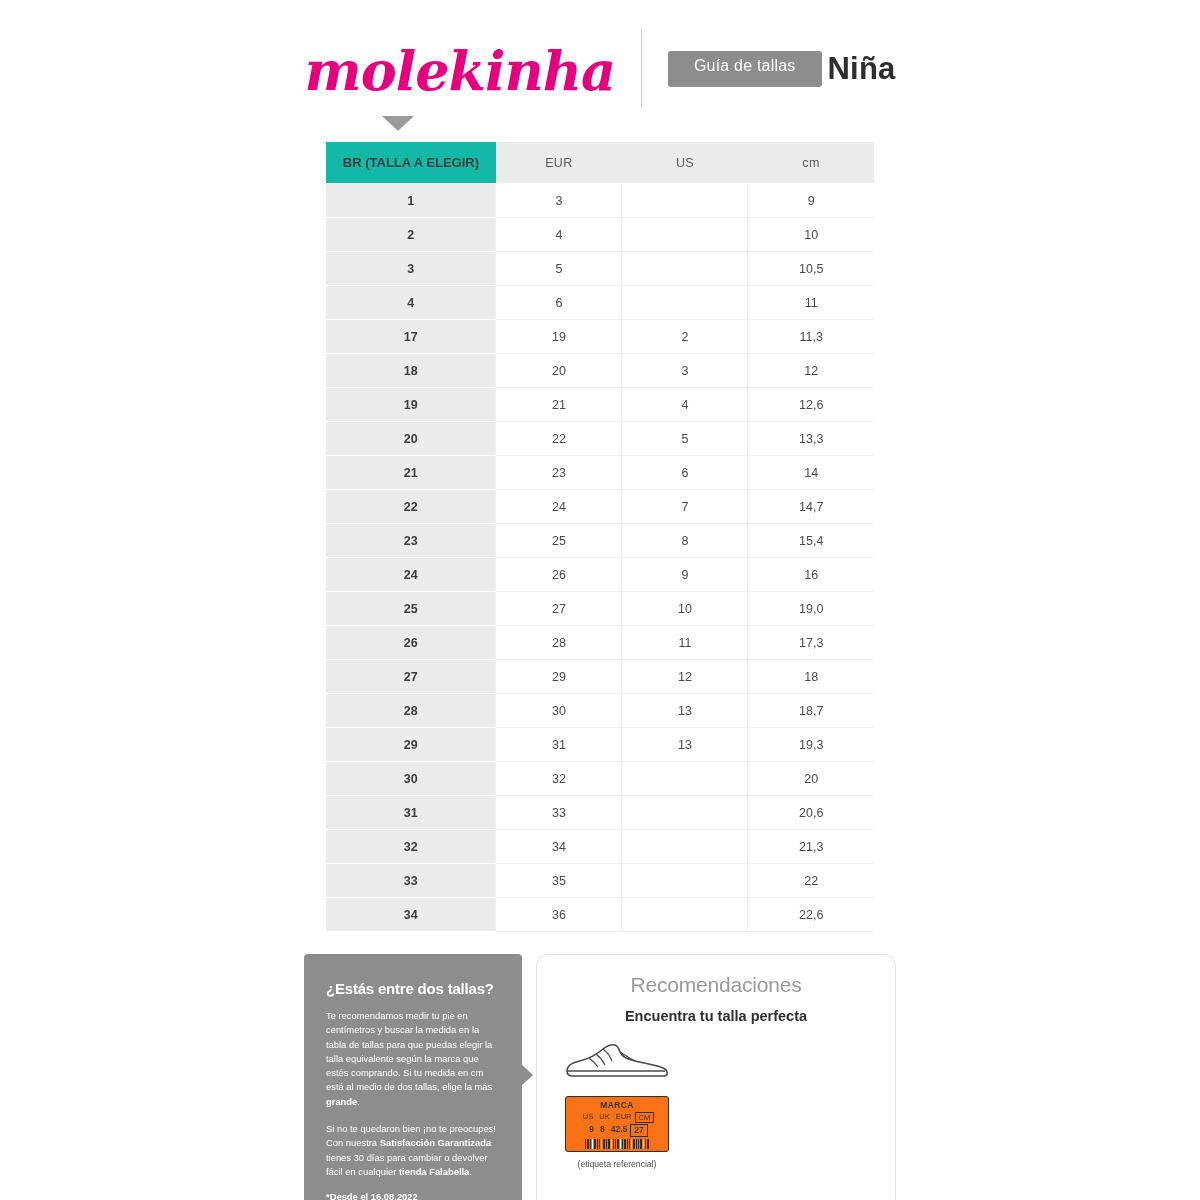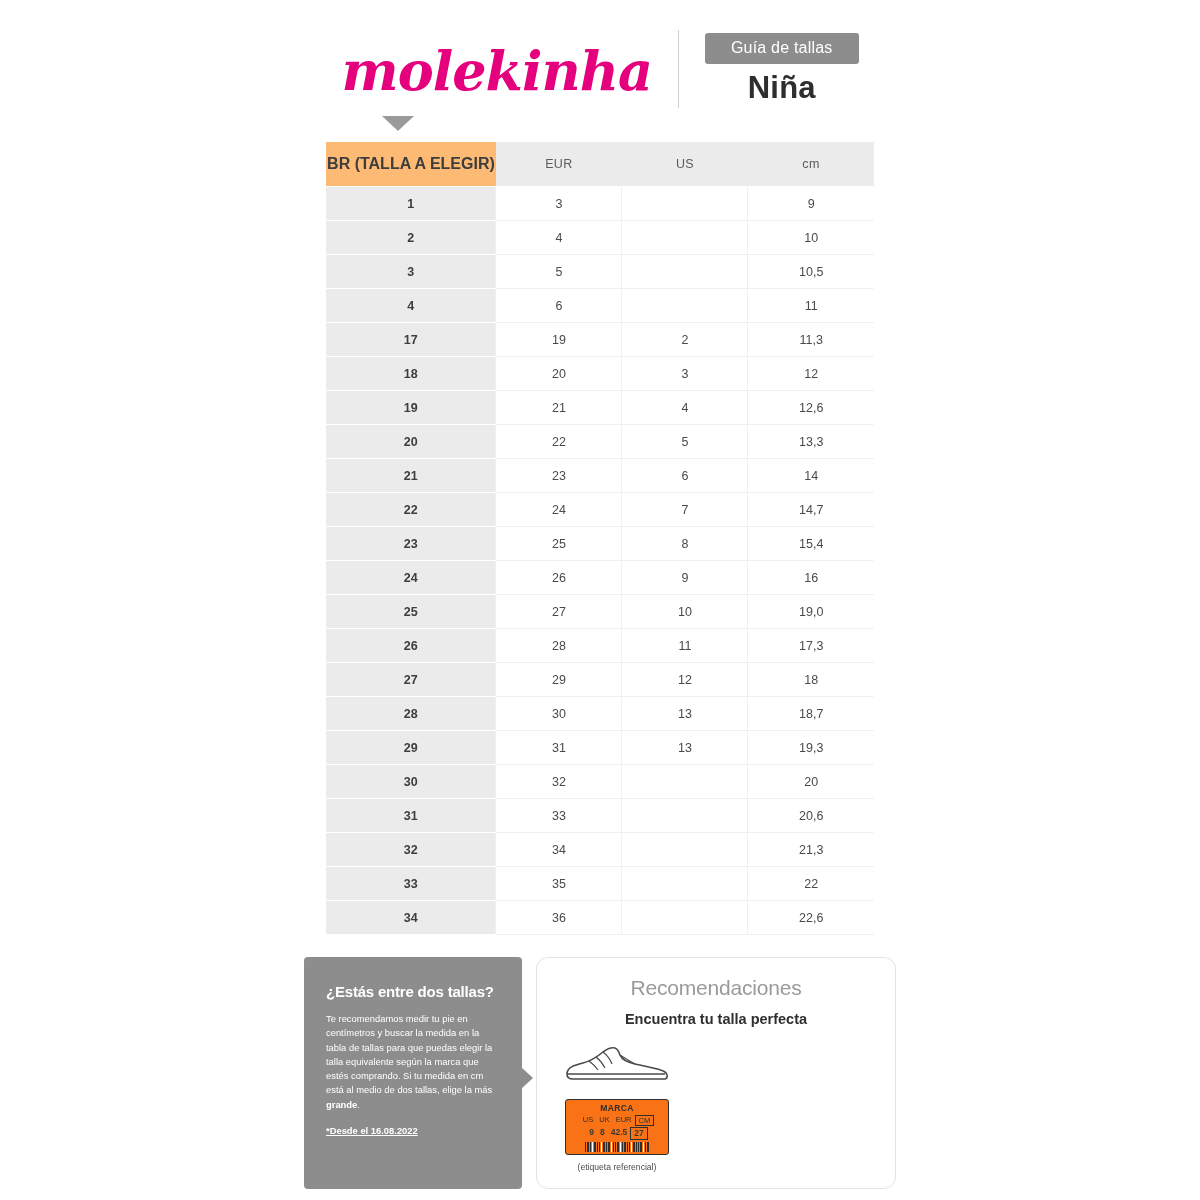--- a/index.html
+++ b/index.html
@@ -27,21 +27,21 @@
     font-size:54px;
     color:#e5007e;
     letter-spacing:-1px;
     line-height:1;
     position:relative;
     top:2px;
   }
   .divider-v {
     width:1px; height:78px; background:#cfcfcf;
   }
-  .header-right { display:flex; flex-direction:column; align-items:center; gap:6px; }
+  .header-right { display:flex; flex-direction:row; gap:6px; }
   .guide-pill {
     background:#8d8d8d; color:#ffffff;
     font-size:16px; letter-spacing:.2px;
     padding:6px 26px 7px 26px;
     border-radius:3px;
   }
   .guide-title {
     font-size:31px; font-weight:bold; color:#2e2e2e;
     letter-spacing:.2px;
   }
@@ -59,23 +59,23 @@
   thead th {
     background:#ebebeb;
     color:#5c5c5c;
     font-size:12.5px;
     font-weight:bold;
     padding:13px 0;
     text-align:center;
     border-bottom:1px solid #ffffff;
   }
   thead th.hl {
-    background:#fdba74;
+    background:#14b8a6;
     color:#3d3d3d;
-    font-size:16px;
+    font-size:13px;
   }
   thead th.c2, thead th.c3, thead th.c4 { font-weight:normal; letter-spacing:.3px; }
   tbody td {
     font-size:12.5px;
     text-align:center;
     padding:9.5px 0;
     color:#4a4a4a;
     border-bottom:1px solid #f0f0f0;
     background:#ffffff;
   }
@@ -357,20 +357,21 @@
         </tbody>
     </table>
   </div>
 
   <div class="panels">
 
     <div class="panel-left">
       <div class="notch"></div>
       <h3>¿Estás entre dos tallas?</h3>
       <p><span>Te recomendamos medir tu pie en centímetros y buscar la medida en la tabla de tallas para que puedas elegir la talla equivalente según la marca que estés comprando. Si tu medida en cm está al medio de dos tallas, elige la más </span><b>grande</b><span>.</span></p>
+      <p class="last"><span>Si no te quedaron bien ¡no te preocupes! Con nuestra </span><b>Satisfacción Garantizada</b><span> tienes 30 días para cambiar o devolver fácil en cualquier </span><b>tienda Falabella</b><span>.</span></p>
       <div class="since">*Desde el 16.08.2022</div>
     </div>
 
     <div class="panel-right">
       <div class="rec-title">Recomendaciones</div>
       <div class="rec-sub">Encuentra tu talla perfecta</div>
 
       <div class="rec-body">
         <div class="rec-left">
           <div class="shoe">

